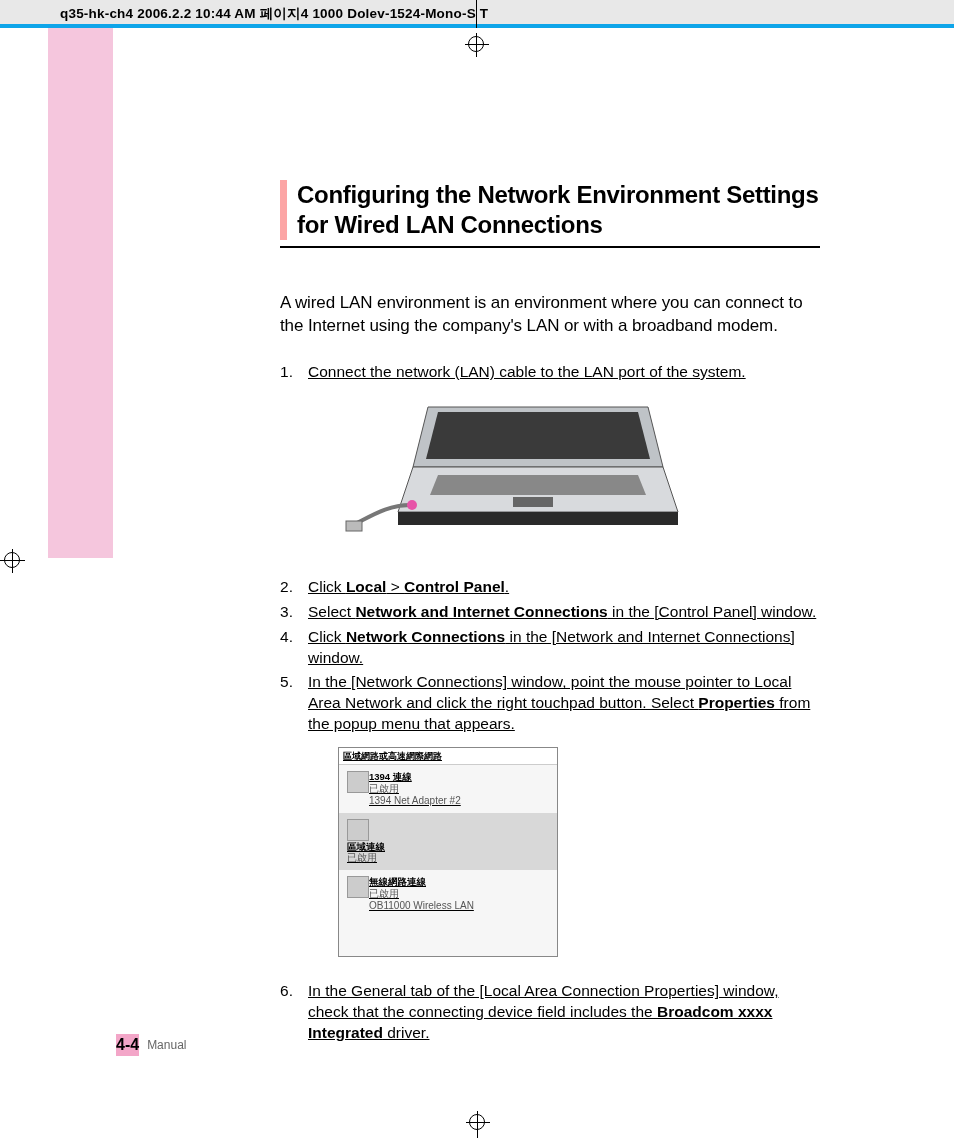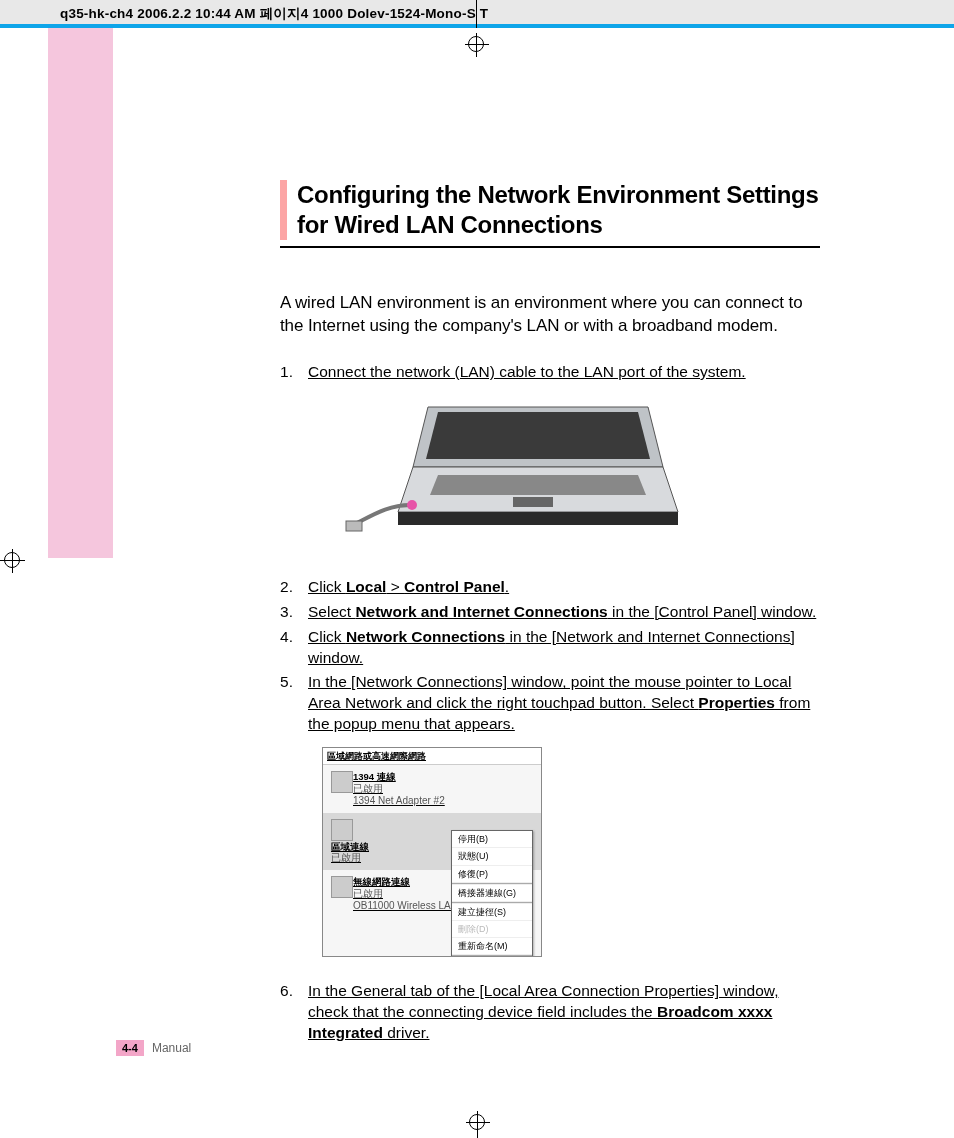--- a/index.html
+++ b/index.html
@@ -139,21 +139,21 @@
     top:0;
   }
   .fig-laptop {
     margin: 14px 0 30px 30px;
     width: 380px;
     height: 150px;
     position:relative;
   }
   .fig-laptop svg { width:100%; height:100%; }
   .fig-dialog {
-    margin: 12px 0 24px 14px;
+    margin: 12px 0 24px 30px;
     width: 220px;
     height: 210px;
     border:1px solid #888;
     background:#f6f6f6;
     font-size:10px;
     position:relative;
     overflow:hidden;
   }
   .fig-dialog .titlebar{
     background:#fff;
@@ -198,23 +198,23 @@
     bottom:82px;
     left:116px;
     font-size:12px;
     display:flex;
     align-items:center;
     gap:8px;
   }
   .page-footer .pn{
     background:#f3a6c8;
     color:#000;
-    padding:2px 6px;
+    padding:2px 0;
     font-weight:bold;
-    font-size:11px;
+    font-size:16px;
   }
   .page-footer .lbl{
     color:#666;
     font-size:12px;
   }
   b{font-weight:bold;}
 </style>
 </head>
 <body>
 
@@ -290,33 +290,20 @@
           </div>
         </div>
         <div class="item">
           <div class="icon"></div>
           <div class="txt">
             <b>無線網路連線</b>
             <span>已啟用</span><br>
             <span>OB11000 Wireless LAN</span>
           </div>
         </div>
-        <div class="menu">
-          <div>停用(B)</div>
-          <div>狀態(U)</div>
-          <div>修復(P)</div>
-          <div class="sep"></div>
-          <div>橋接器連線(G)</div>
-          <div class="sep"></div>
-          <div>建立捷徑(S)</div>
-          <div class="dis">刪除(D)</div>
-          <div>重新命名(M)</div>
-          <div class="sep"></div>
-          <div class="hl">內容(R)</div>
-        </div>
       </div>
     </li>
     <li>
       <span>In the General tab of the [Local Area Connection Properties] window, check that the connecting device field includes the </span><b>Broadcom xxxx Integrated</b><span> driver.</span>
     </li>
   </ol>
 </div>
 
 <div class="page-footer">
   <span class="pn">4-4</span>

